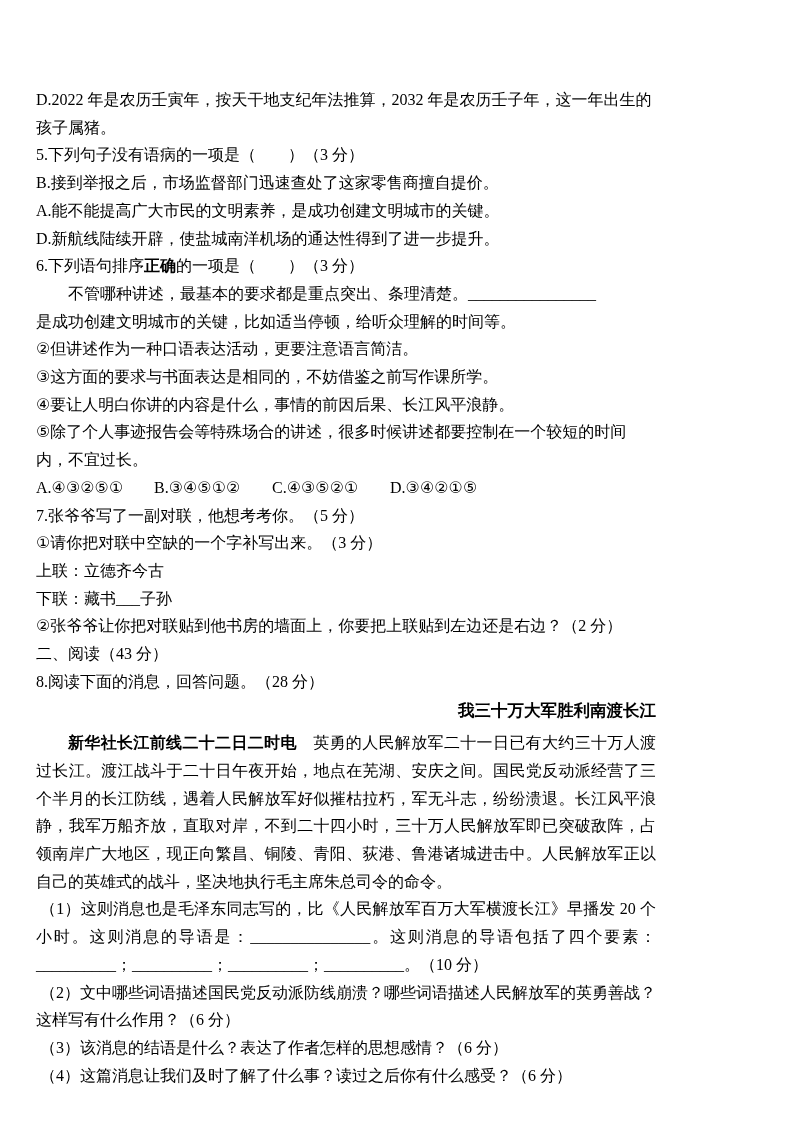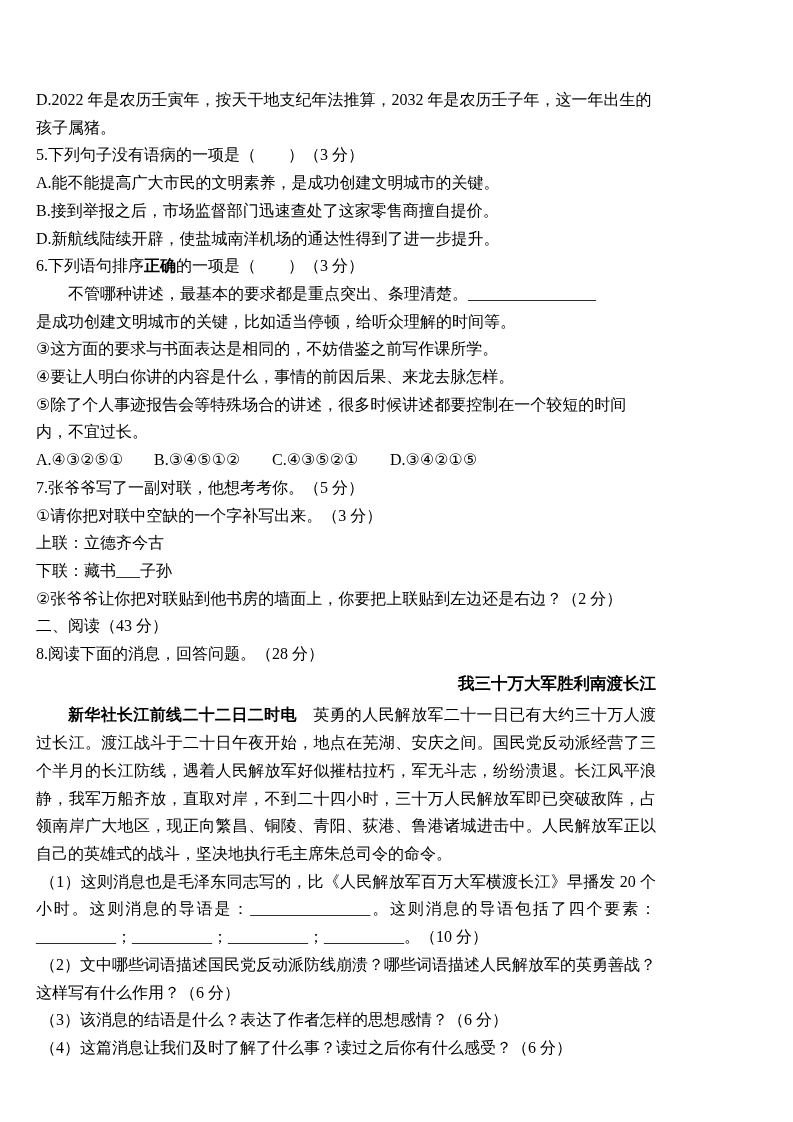--- a/index.html
+++ b/index.html
@@ -31,33 +31,34 @@
   .opt.last { width: auto; text-align: center; }
 </style>
 </head>
 <body>
 
 <div class="page">
 
   <p>D.2022 年是农历壬寅年，按天干地支纪年法推算，2032 年是农历壬子年，这一年出生的孩子属猪。</p>
 
   <p>5.下列句子没有语病的一项是（　　）（3 分）</p>
+  <p>B.接到举报之后，市场监督部门迅速查处了这家零售商擅自提价。</p>
   <p>A.能不能提高广大市民的文明素养，是成功创建文明城市的关键。</p>
-  <p>B.接到举报之后，市场监督部门迅速查处了这家零售商擅自提价。</p>
   <p>D.新航线陆续开辟，使盐城南洋机场的通达性得到了进一步提升。</p>
 
   <p>
     <span>6.下列语句排序</span><span class="bold">正确</span><span>的一项是（　　）（3 分）</span>
   </p>
   <p class="indent2">
     <span>不管哪种讲述，最基本的要求都是重点突出、条理清楚。</span><span>________________</span>
   </p>
   <p>是成功创建文明城市的关键，比如适当停顿，给听众理解的时间等。</p>
+  <p>②但讲述作为一种口语表达活动，更要注意语言简洁。</p>
   <p>③这方面的要求与书面表达是相同的，不妨借鉴之前写作课所学。</p>
-  <p>④要让人明白你讲的内容是什么，事情的前因后果、来龙去脉怎样。</p>
+  <p>④要让人明白你讲的内容是什么，事情的前因后果、长江风平浪静。</p>
   <p>⑤除了个人事迹报告会等特殊场合的讲述，很多时候讲述都要控制在一个较短的时间内，不宜过长。</p>
   <p>
     <span class="opt">A.④③②⑤①</span><span class="opt">B.③④⑤①②</span><span class="opt">C.④③⑤②①</span><span class="opt last">D.③④②①⑤</span>
   </p>
 
   <p>7.张爷爷写了一副对联，他想考考你。（5 分）</p>
   <p>①请你把对联中空缺的一个字补写出来。（3 分）</p>
   <p>上联：立德齐今古</p>
   <p>
     <span>下联：藏书</span><span>___</span><span>子孙</span>

